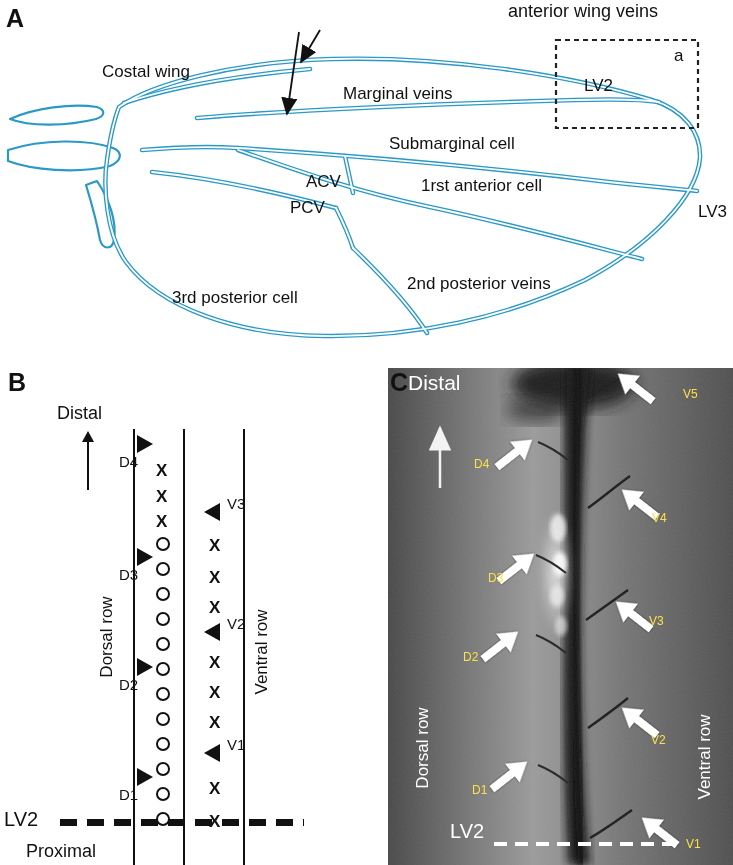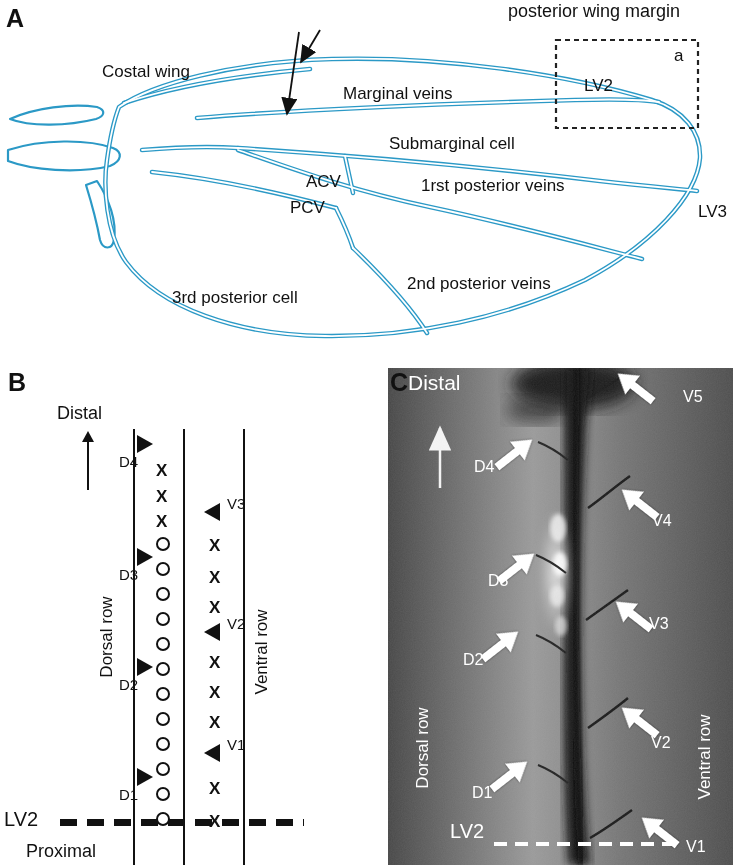--- a/index.html
+++ b/index.html
@@ -33,21 +33,21 @@
                border-top:9px solid transparent; border-bottom:9px solid transparent;
                border-right:16px solid #111; }
   .pb-x { position:absolute; font-size:17px; font-weight:bold; line-height:1; color:#111; }
   .pb-o { position:absolute; width:14px; height:14px; border:2px solid #111; border-radius:50%; background:#fff; }
   .pb-label { position:absolute; font-size:15px; line-height:1.1; }
   
   .c-arrow { position:absolute; width:46px; height:30px; }
   .c-arrow svg { display:block; filter:drop-shadow(0 0 1px rgba(0,0,0,.5)); }
   .c-arrow.ne { transform:rotate(-38deg); }
   .c-arrow.nw { transform:rotate(-142deg); }
-  .c-label { position:absolute; color:#ffffff; font-size:16px; line-height:1.1; }
+  .c-label { position:absolute; color:#fde047; font-size:12px; line-height:1.1; }
   .c-dash { position:absolute; left:106px; top:474px; width:186px; height:4px;
             background:repeating-linear-gradient(90deg,#fff 0,#fff 13px,transparent 13px,transparent 21px); }
 </style>
 </head>
 <body>
 
 <div id="figure">
 
   <section id="panel-a">
     <svg class="layer" width="733" height="365" viewBox="0 0 733 365">
@@ -101,27 +101,27 @@
 
       <g stroke="#111" stroke-width="1.8" fill="none">
         <line x1="320" y1="30" x2="301" y2="62" marker-end="url(#ah)"></line>
         <line x1="299" y1="32" x2="287" y2="114" marker-end="url(#ah)"></line>
       </g>
 
       <rect x="556" y="40" width="142" height="88" fill="none" stroke="#222" stroke-width="2.2" stroke-dasharray="5,4"></rect>
     </svg>
 
     <div class="pletter" style="left:6px;top:6px">A</div>
-    <div class="lbl big" style="left:508px;top:1px">posterior wing margin</div>
+    <div class="lbl big" style="left:508px;top:1px">anterior wing veins</div>
     <div class="lbl" style="left:102px;top:62px">Costal wing</div>
     <div class="lbl" style="left:343px;top:84px">Marginal veins</div>
     <div class="lbl" style="left:389px;top:134px">Submarginal cell</div>
     <div class="lbl" style="left:306px;top:172px">ACV</div>
     <div class="lbl" style="left:290px;top:198px">PCV</div>
-    <div class="lbl" style="left:421px;top:176px">1rst posterior veins</div>
+    <div class="lbl" style="left:421px;top:176px">1rst anterior cell</div>
     <div class="lbl" style="left:407px;top:274px">2nd posterior veins</div>
     <div class="lbl" style="left:172px;top:288px">3rd posterior cell</div>
     <div class="lbl" style="left:584px;top:76px">LV2</div>
     <div class="lbl" style="left:674px;top:46px">a</div>
     <div class="lbl" style="left:698px;top:202px">LV3</div>
   </section>
 
   <section id="panel-b">
     <div class="pletter" style="left:8px;top:5px">B</div>
     <div class="lbl big" style="left:57px;top:38px">Distal</div>

